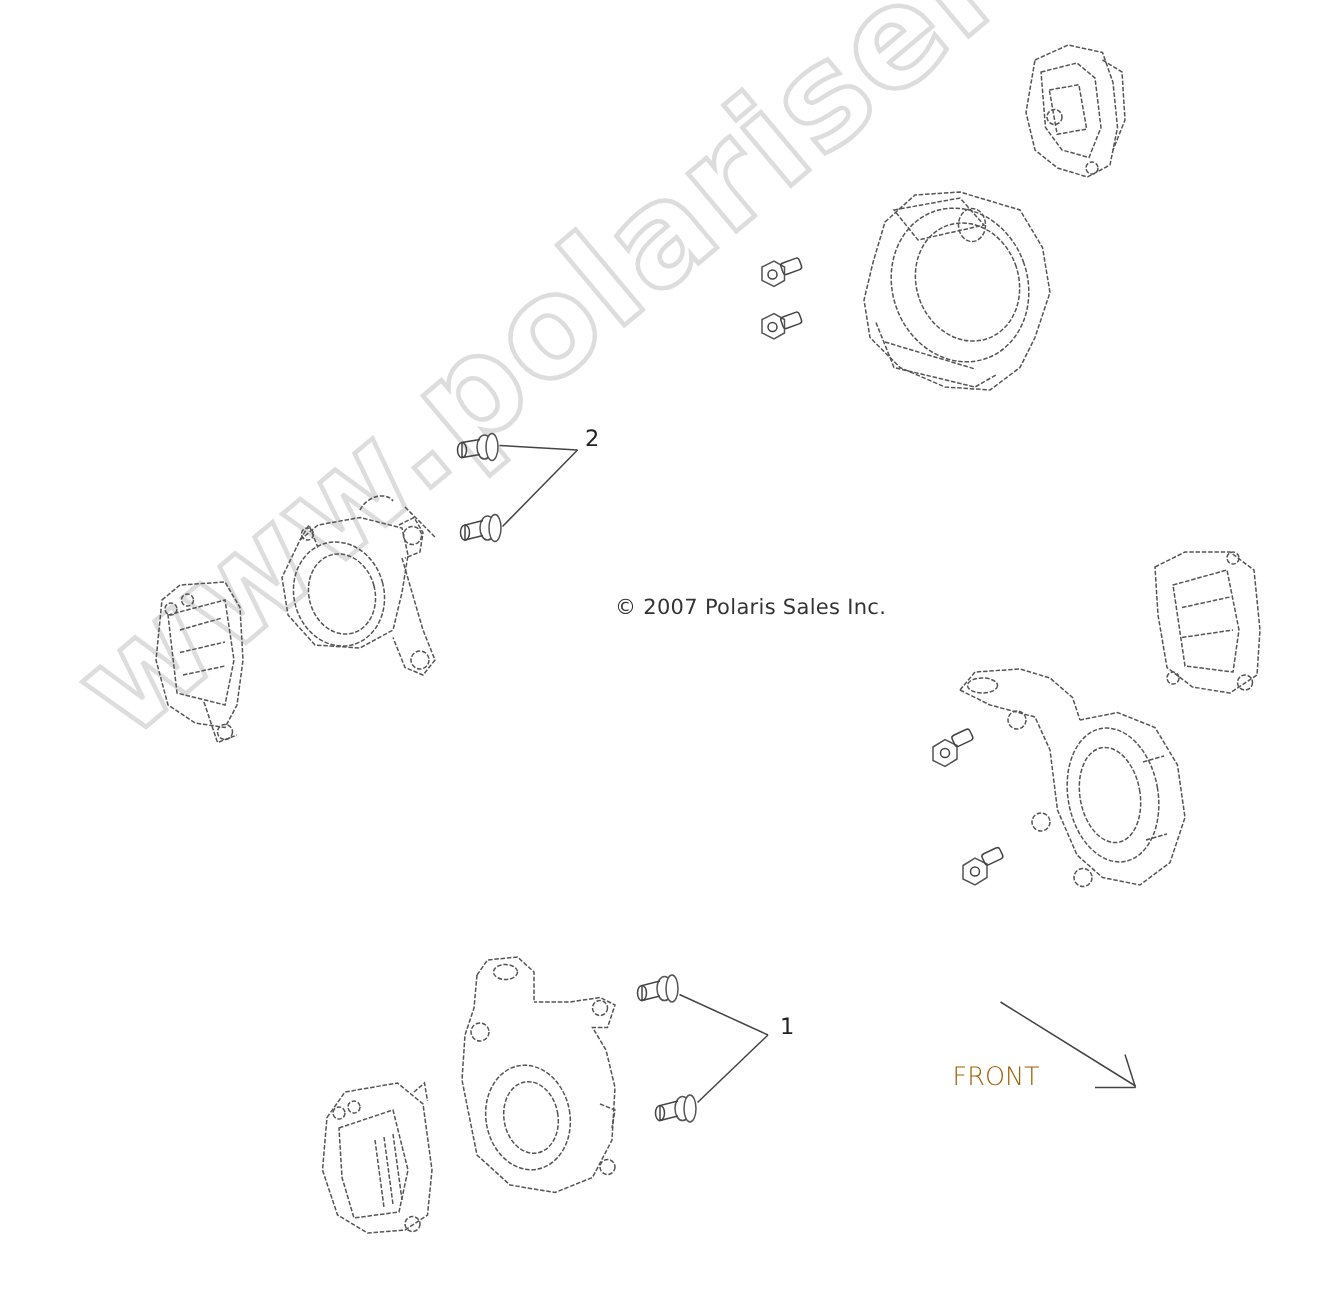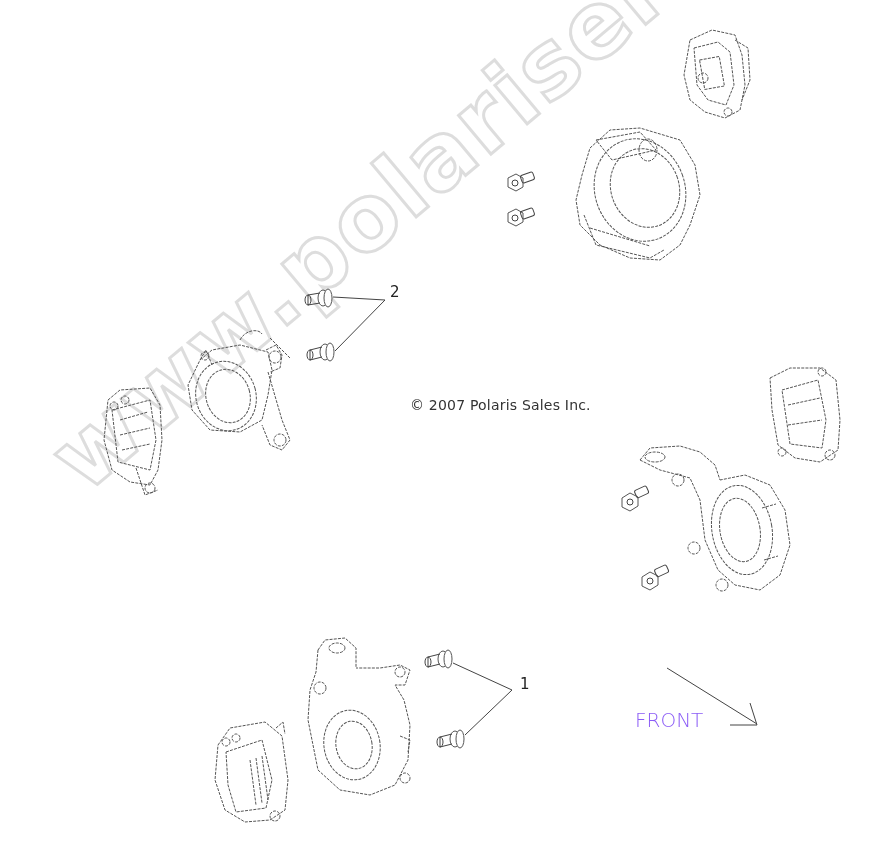--- a/index.html
+++ b/index.html
@@ -1,21 +1,21 @@
 <!DOCTYPE html>
 <html><head>
 <meta charset="utf-8">
 <style>
   html, body { margin: 0; padding: 0; background: #ffffff; }
   body { width: 878px; height: 859px; position: relative; overflow: hidden; font-family: "Liberation Sans", sans-serif; }
   #canvas { position: absolute; left: 0; top: 0; width: 878px; height: 859px; }
   .label { position: absolute; color: #222; font-family: "DejaVu Sans", sans-serif; }
   .callout-num { font-size: 15px; }
   .copyright { font-size: 14px; color: #333; letter-spacing: 0.2px; }
-  .front-label { font-size: 20px; color: #8b5cf6; font-family: "DejaVu Sans", sans-serif; font-weight: 300; }
+  .front-label { font-size: 17px; color: #a16207; font-family: "DejaVu Sans", sans-serif; font-weight: 300; }
   .watermark {
     position: absolute;
     left: 30px; top: 430px;
     width: 1020px;
     transform-origin: 0 0;
     transform: rotate(-40deg);
     font-family: "DejaVu Sans", sans-serif;
     font-weight: bold;
     font-size: 92px;
     color: #ffffff;

